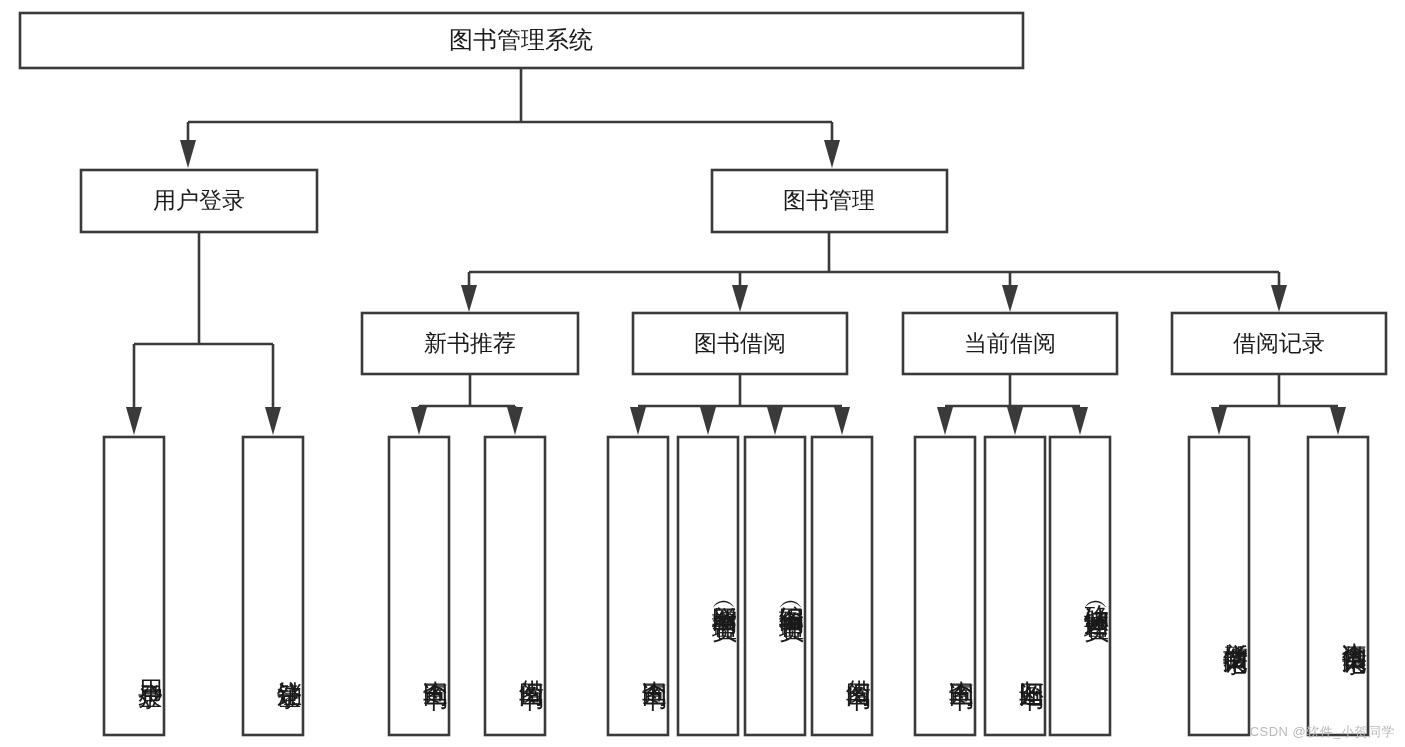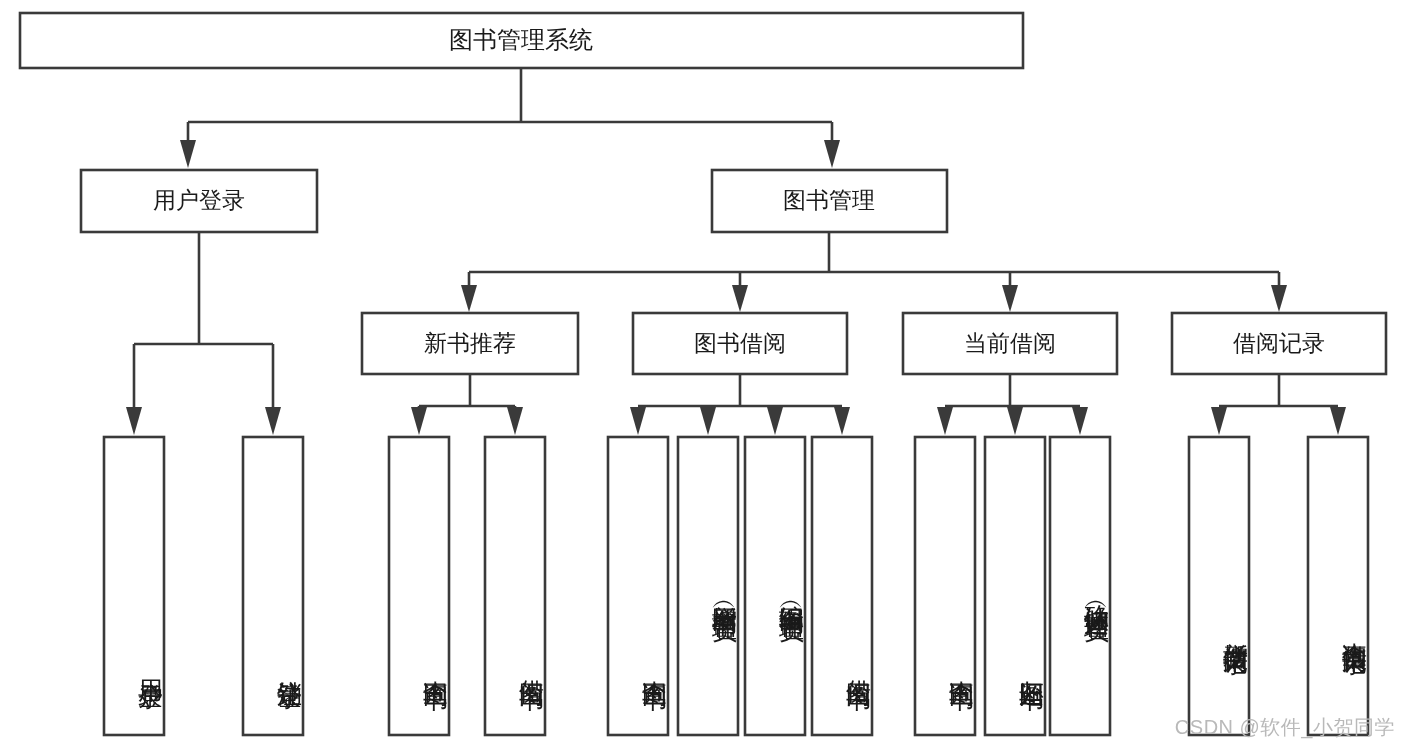--- a/index.html
+++ b/index.html
@@ -70,21 +70,21 @@
     color: #1a1a1a;
     letter-spacing: 2px;
     white-space: nowrap;
     pointer-events: none;
   }
   .watermark {
     position: absolute;
     right: 10px;
     bottom: 6px;
     font-family: "Liberation Sans", "DejaVu Sans", sans-serif;
-    font-size: 20px;
+    font-size: 13px;
     color: #b9b9b9;
     letter-spacing: 0.5px;
     user-select: none;
     margin-left: 11px;
   }
 </style>
 </head>
 <body>
 
 <div id="diagram-root">

